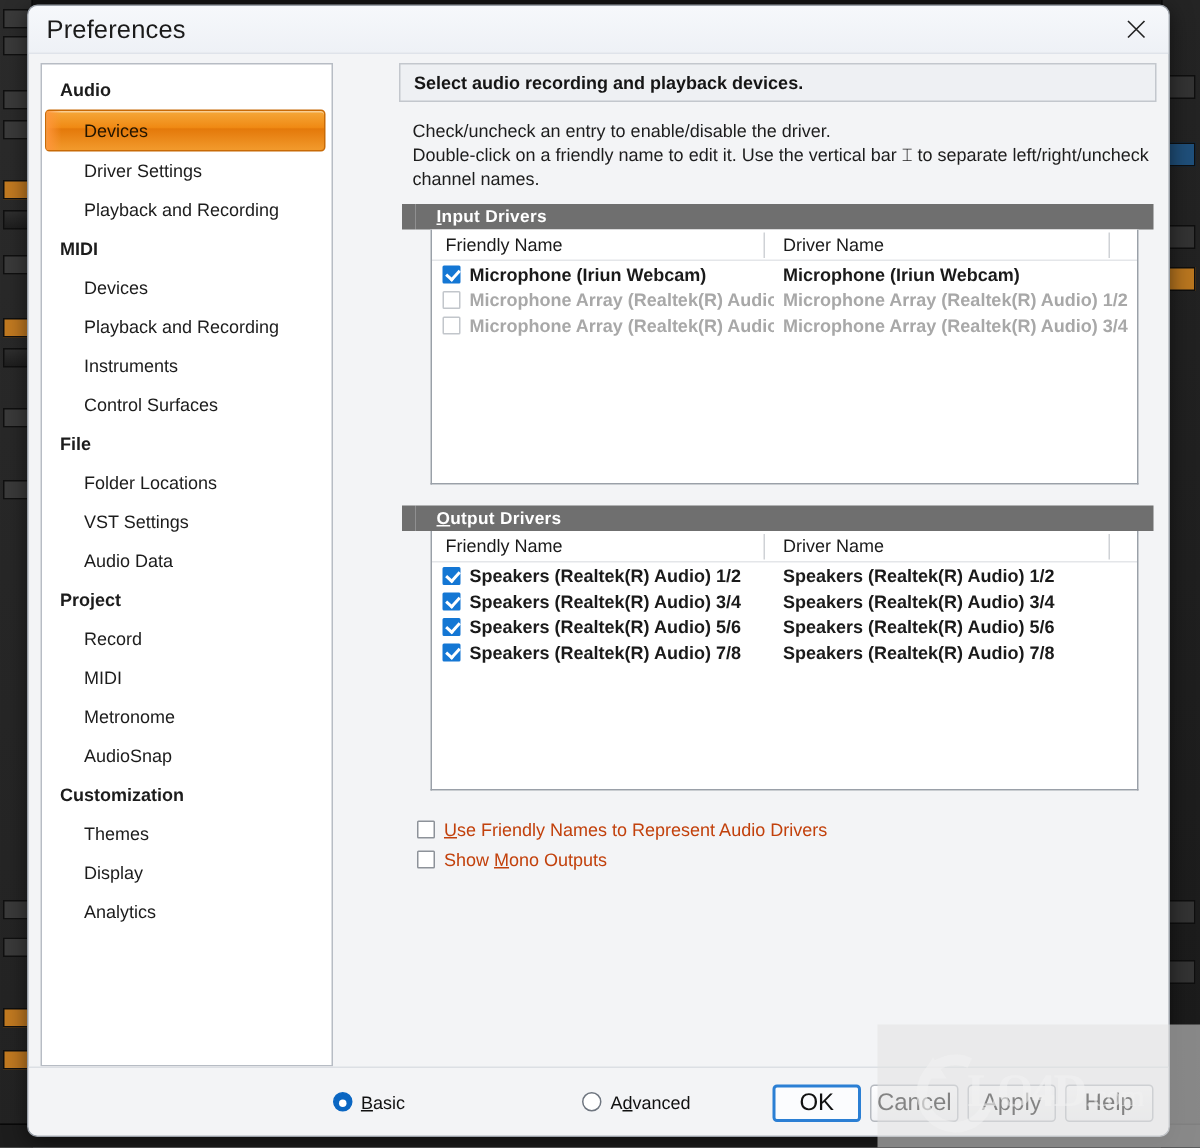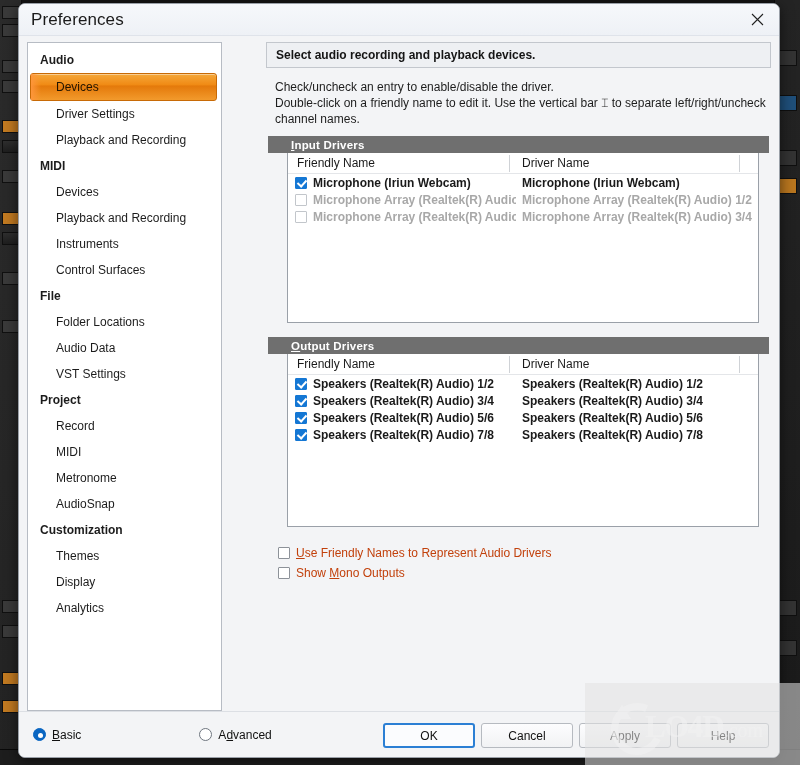--- a/index.html
+++ b/index.html
@@ -263,20 +263,21 @@
 
   
   .footer {
     flex: 0 0 auto;
     height: 46px;
     background: #f3f4f6;
     border-top: 1px solid #dcdfe4;
     display: flex; align-items: center;
     padding: 0 12px 0 14px;
     position: relative;
+    justify-content: center;
   }
   .radio-row { display: flex; align-items: center; }
   .radio-item {
     display:flex; align-items:center;
     font-size: 12px; color:#111;
     cursor: pointer;
     margin-right: 118px;
   }
   .radio {
     width: 13px; height: 13px; border-radius: 50%;
@@ -289,22 +290,22 @@
     content:""; position:absolute; left:3.5px; top:3.5px;
     width:5px; height:5px; border-radius:50%; background:#fff;
   }
   .radio-item u { text-decoration: underline; }
 
   .btn-row {
     position:absolute; right: 10px; top: 11px;
     display:flex; gap: 6px;
   }
   .btn {
-    width: 92px; height: 25px;
-    font-size: 12px; color:#111;
+    width: 59px; height: 25px;
+    font-size: 16px; color:#111;
     background: linear-gradient(#fdfdfe, #f1f2f4);
     border: 1px solid #b6bac0;
     border-radius: 3px;
     display:flex; align-items:center; justify-content:center;
     cursor:pointer;
   }
   .btn.default {
     border: 2px solid #2b7fd4;
     background: #fbfcfe;
   }
@@ -399,22 +400,22 @@
       <div class="nav-item">Playback and Recording</div>
 
       <div class="nav-group">MIDI</div>
       <div class="nav-item">Devices</div>
       <div class="nav-item">Playback and Recording</div>
       <div class="nav-item">Instruments</div>
       <div class="nav-item">Control Surfaces</div>
 
       <div class="nav-group">File</div>
       <div class="nav-item">Folder Locations</div>
+      <div class="nav-item">VST Settings</div>
       <div class="nav-item">Audio Data</div>
-      <div class="nav-item">VST Settings</div>
 
       <div class="nav-group">Project</div>
       <div class="nav-item">Record</div>
       <div class="nav-item">MIDI</div>
       <div class="nav-item">Metronome</div>
       <div class="nav-item">AudioSnap</div>
 
       <div class="nav-group">Customization</div>
       <div class="nav-item">Themes</div>
       <div class="nav-item">Display</div>

